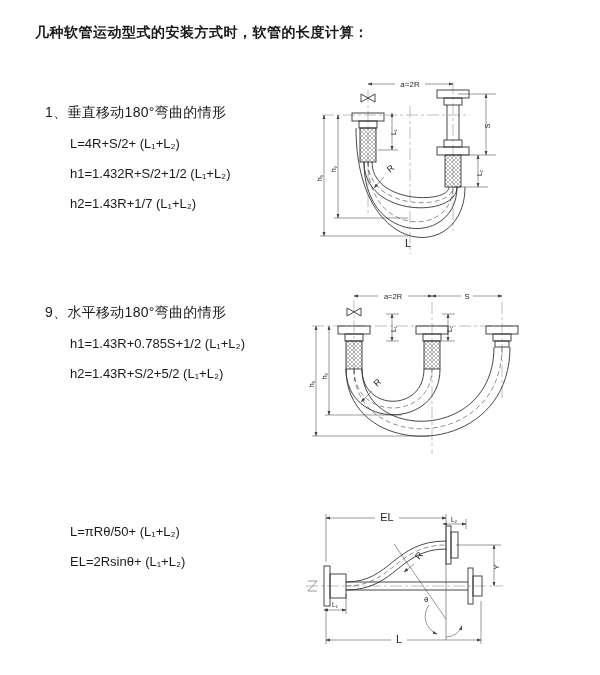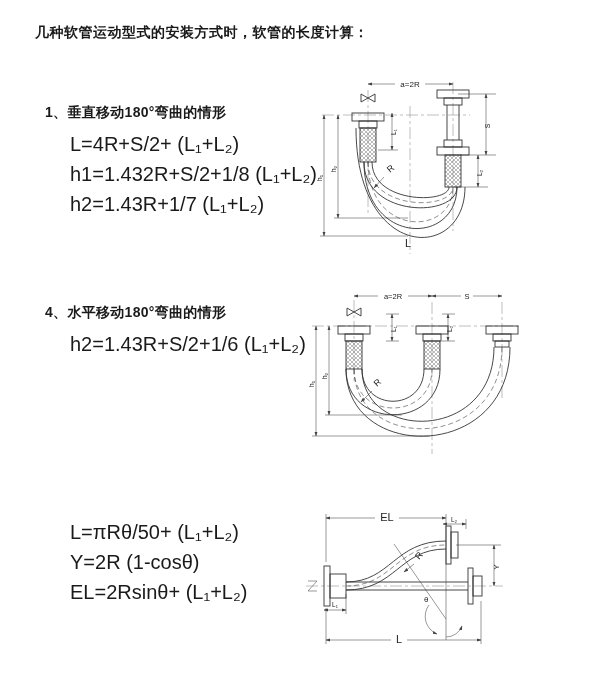--- a/index.html
+++ b/index.html
@@ -6,53 +6,53 @@
   .page{
     position:relative;width:600px;height:675px;background:#ffffff;
     font-family:"Liberation Sans","DejaVu Sans",sans-serif;color:#1a1a1a;
     overflow:hidden;margin:0 auto;
   }
   .title{
     position:absolute;left:35px;top:24px;font-size:14px;font-weight:600;
     letter-spacing:.5px;margin:0;
   }
   .sec{position:absolute;left:45px;width:280px;}
-  .sec-h{font-size:14px;font-weight:700;line-height:20px;margin-bottom:7px;letter-spacing:.3px;}
-  .f{font-size:20px;line-height:30px;margin-left:25px;white-space:nowrap;}
+  .sec-h{font-size:14px;font-weight:400;line-height:20px;margin-bottom:7px;letter-spacing:.3px;}
+  .f{font-size:13px;line-height:30px;margin-left:25px;white-space:nowrap;}
   .diag{position:absolute;}
   svg{overflow:visible;}
   svg .cl{stroke:#8a8a8a;stroke-width:.55;stroke-dasharray:12 3 3 3;fill:none;}
   svg .dim{stroke:#555;stroke-width:.6;fill:none;}
   svg .draw{stroke:#333;stroke-width:.9;fill:none;}
   svg .hdash{stroke-dasharray:5 3;stroke-width:.55;}
   svg text{fill:#222;font-family:"Liberation Sans","DejaVu Sans",sans-serif;}
   svg .lblbg{fill:#fff;stroke:none;}
 </style>
 </head>
 <body>
 
 <div class="page">
 
   <h1 class="title">几种软管运动型式的安装方式时，软管的长度计算：</h1>
 
   <section class="sec" style="top:102px">
     <div class="sec-h">1、垂直移动180°弯曲的情形</div>
     <div class="f">L=4R+S/2+ (L₁+L₂)</div>
-    <div class="f">h1=1.432R+S/2+1/8 (L₁+L₂)</div>
+    <div class="f">h1=1.432R+S/2+1/2 (L₁+L₂)</div>
     <div class="f">h2=1.43R+1/7 (L₁+L₂)</div>
   </section>
 
   <section class="sec" style="top:302px">
-    <div class="sec-h">4、水平移动180°弯曲的情形</div>
-    <div class="f">h2=1.43R+S/2+1/6 (L₁+L₂)</div>
+    <div class="sec-h">9、水平移动180°弯曲的情形</div>
+    <div class="f">h1=1.43R+0.785S+1/2 (L₁+L₂)</div>
+    <div class="f">h2=1.43R+S/2+5/2 (L₁+L₂)</div>
   </section>
 
   <section class="sec" style="top:517px">
     <div class="f">L=πRθ/50+ (L₁+L₂)</div>
-    <div class="f">Y=2R (1-cosθ)</div>
     <div class="f">EL=2Rsinθ+ (L₁+L₂)</div>
   </section>
 
   <svg class="diag" style="left:308px;top:66px" width="292" height="200" viewBox="0 0 292 200">
     <defs>
       <pattern id="hx1" width="4" height="4" patternUnits="userSpaceOnUse">
         <path d="M0,4 L4,0 M0,0 L4,4" stroke="#777" stroke-width="0.5"></path>
       </pattern>
       <marker id="ar1" viewBox="0 0 10 10" refX="9" refY="5" markerWidth="8" markerHeight="8" orient="auto-start-reverse">
         <path d="M0,1.8 L10,5 L0,8.2 Z" fill="#444"></path>

